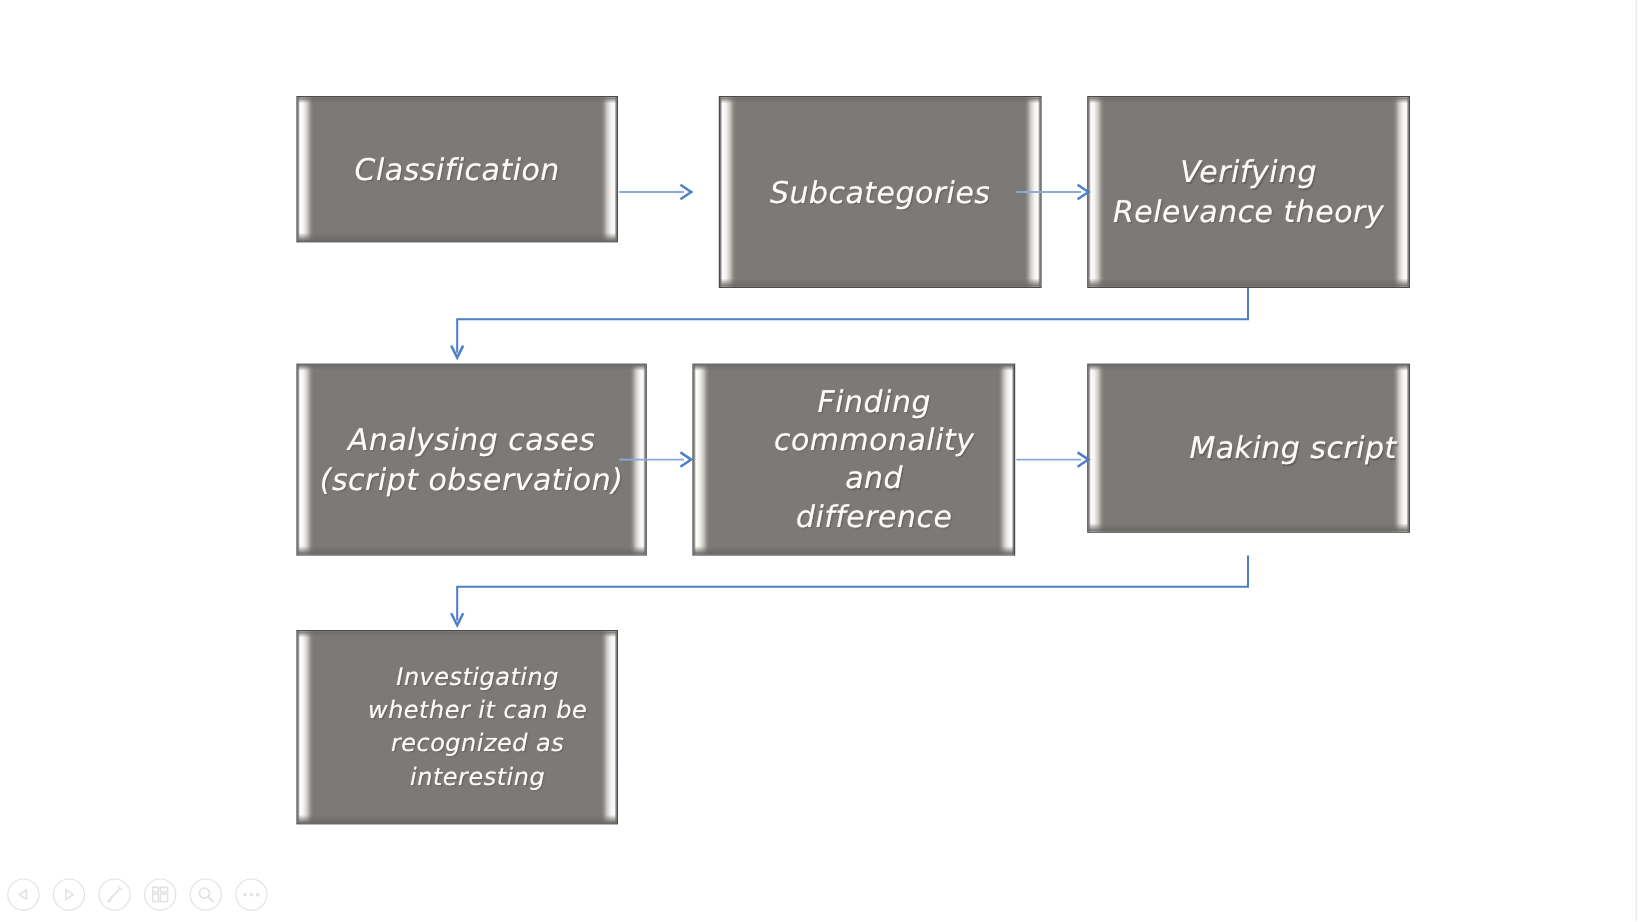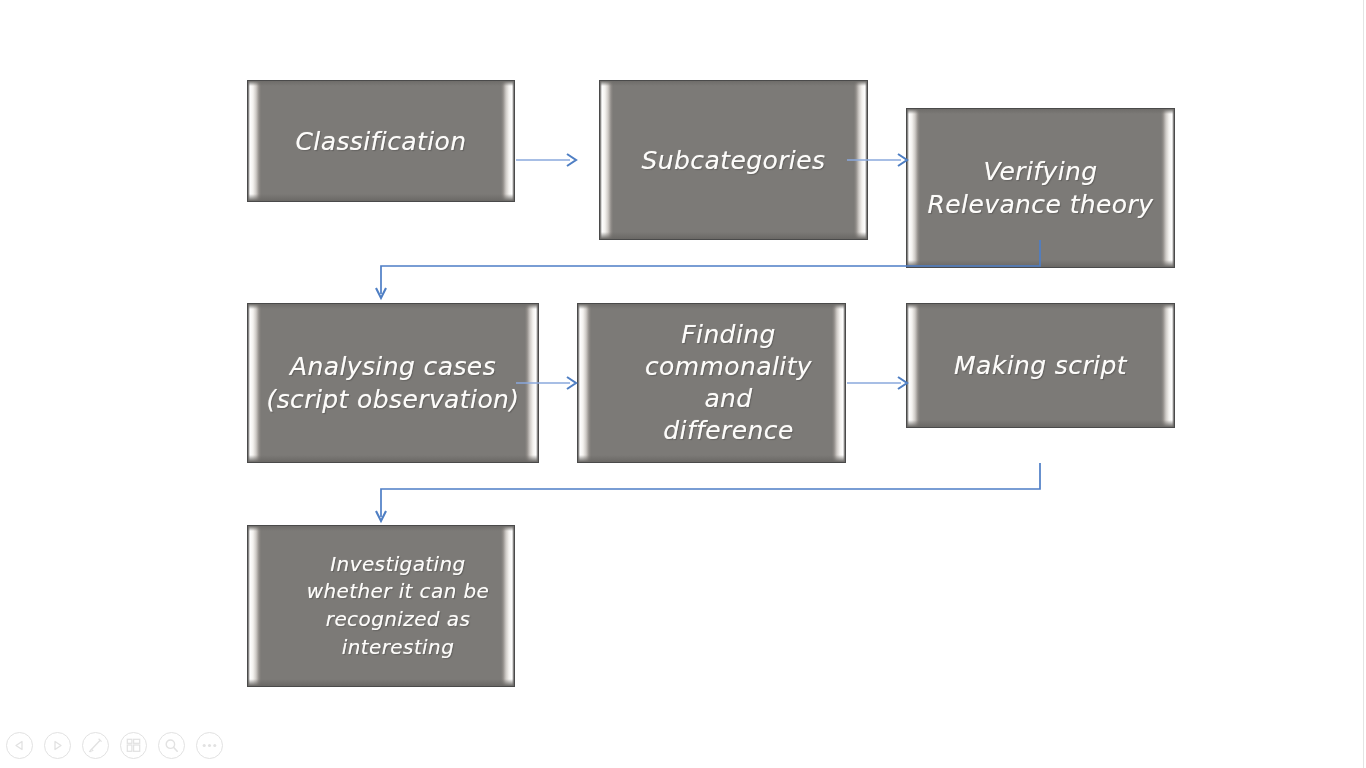--- a/index.html
+++ b/index.html
@@ -125,37 +125,37 @@
   <div class="right-edge-rule"></div>
 
   <div class="flow-box" style="left:247px; top:80px; width:268px; height:122px;">
     <div class="flow-label">Classification</div>
   </div>
 
   <div class="flow-box" style="left:577px; top:80px; width:269px; height:160px;margin-left:22px;">
     <div class="flow-label">Subcategories</div>
   </div>
 
-  <div class="flow-box" style="left:906px; top:80px; width:269px; height:160px;margin-top:28px;">
+  <div class="flow-box" style="left:906px; top:80px; width:269px; height:160px;">
     <div class="flow-label">Verifying
 Relevance theory</div>
   </div>
 
   <div class="flow-box" style="left:247px; top:303px; width:292px; height:160px;">
     <div class="flow-label">Analysing cases
 (script observation)</div>
   </div>
 
   <div class="flow-box" style="left:577px; top:303px; width:269px; height:160px;">
     <div class="flow-label compact">Finding
 commonality and
 difference</div>
   </div>
 
-  <div class="flow-box" style="left:906px; top:303px; width:269px; height:125px;">
+  <div class="flow-box" style="left:906px; top:303px; width:269px; height:141px;justify-content:flex-end;">
     <div class="flow-label">Making   script</div>
   </div>
 
   <div class="flow-box" style="left:247px; top:525px; width:268px; height:162px;">
     <div class="flow-label compact" style="font-size:20px; line-height:1.38;">Investigating
 whether it can be
 recognized as
 interesting</div>
   </div>
 

